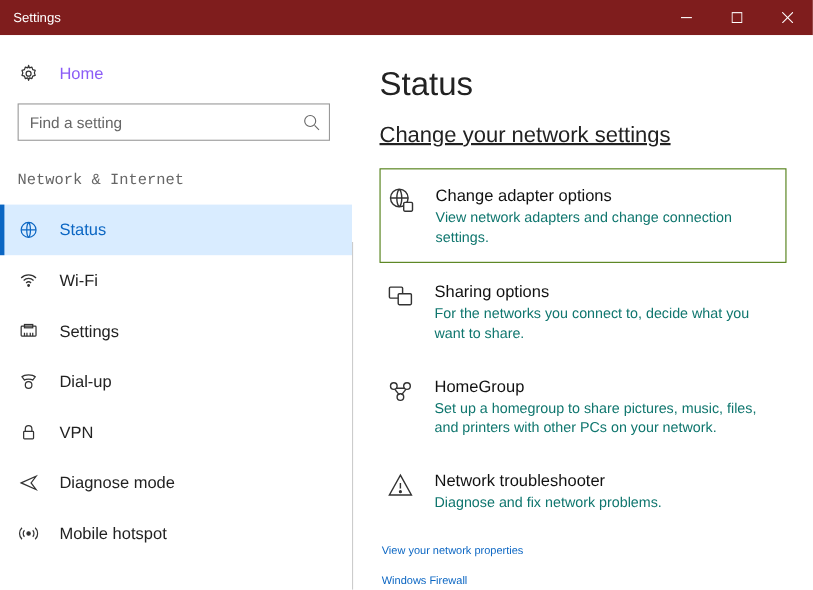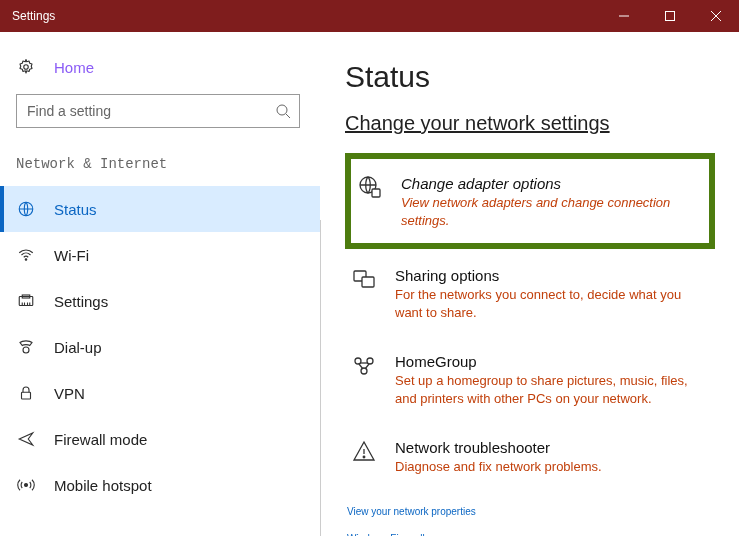--- a/index.html
+++ b/index.html
@@ -103,28 +103,27 @@
 }
 .option .opt-icon {
   width: 26px; height: 26px; flex-shrink: 0;
   display: flex; align-items: flex-start; justify-content: center;
   color: #333;
 }
 .option .opt-text .opt-title {
   font-size: 15px; color: #111; margin-bottom: 2px;
 }
 .option .opt-text .opt-desc {
-  font-size: 13px; color: #c2410c; line-height: 1.35;
+  font-size: 13px; color: #0f766e; line-height: 1.35;
   max-width: 320px;
 }
 .option.highlight {
-  border: 6px solid #4d7c0f;
+  border: 1px solid #4d7c0f;
   padding: 16px 6px 14px 6px;
   margin-top: -4px;
-  font-style: italic;
 }
 
 .link-row {
   color: #0b66c3;
   font-size: 10px;
   padding: 8px 0 8px 2px;
   display: block;
 }
 
 .divider-line {
@@ -239,21 +238,21 @@
       </span>
       <span>VPN</span>
     </div>
 
     <div class="nav-item">
       <span class="icon">
         <svg width="18" height="18" viewBox="0 0 24 24" fill="none" stroke="#333" stroke-width="1.5">
           <path d="M3 12l18-8-6 8 6 8-18-8z"></path>
         </svg>
       </span>
-      <span>Firewall mode</span>
+      <span>Diagnose mode</span>
     </div>
 
     <div class="nav-item">
       <span class="icon">
         <svg width="18" height="18" viewBox="0 0 24 24" fill="none" stroke="#333" stroke-width="1.5">
           <circle cx="12" cy="12" r="2" fill="#333"></circle>
             <path d="M7 8c-2 2-2 6 0 8M17 8c2 2 2 6 0 8M4 5c-4 4-4 10 0 14M20 5c4 4 4 10 0 14"></path>
         </svg>
       </span>
       <span>Mobile hotspot</span>

